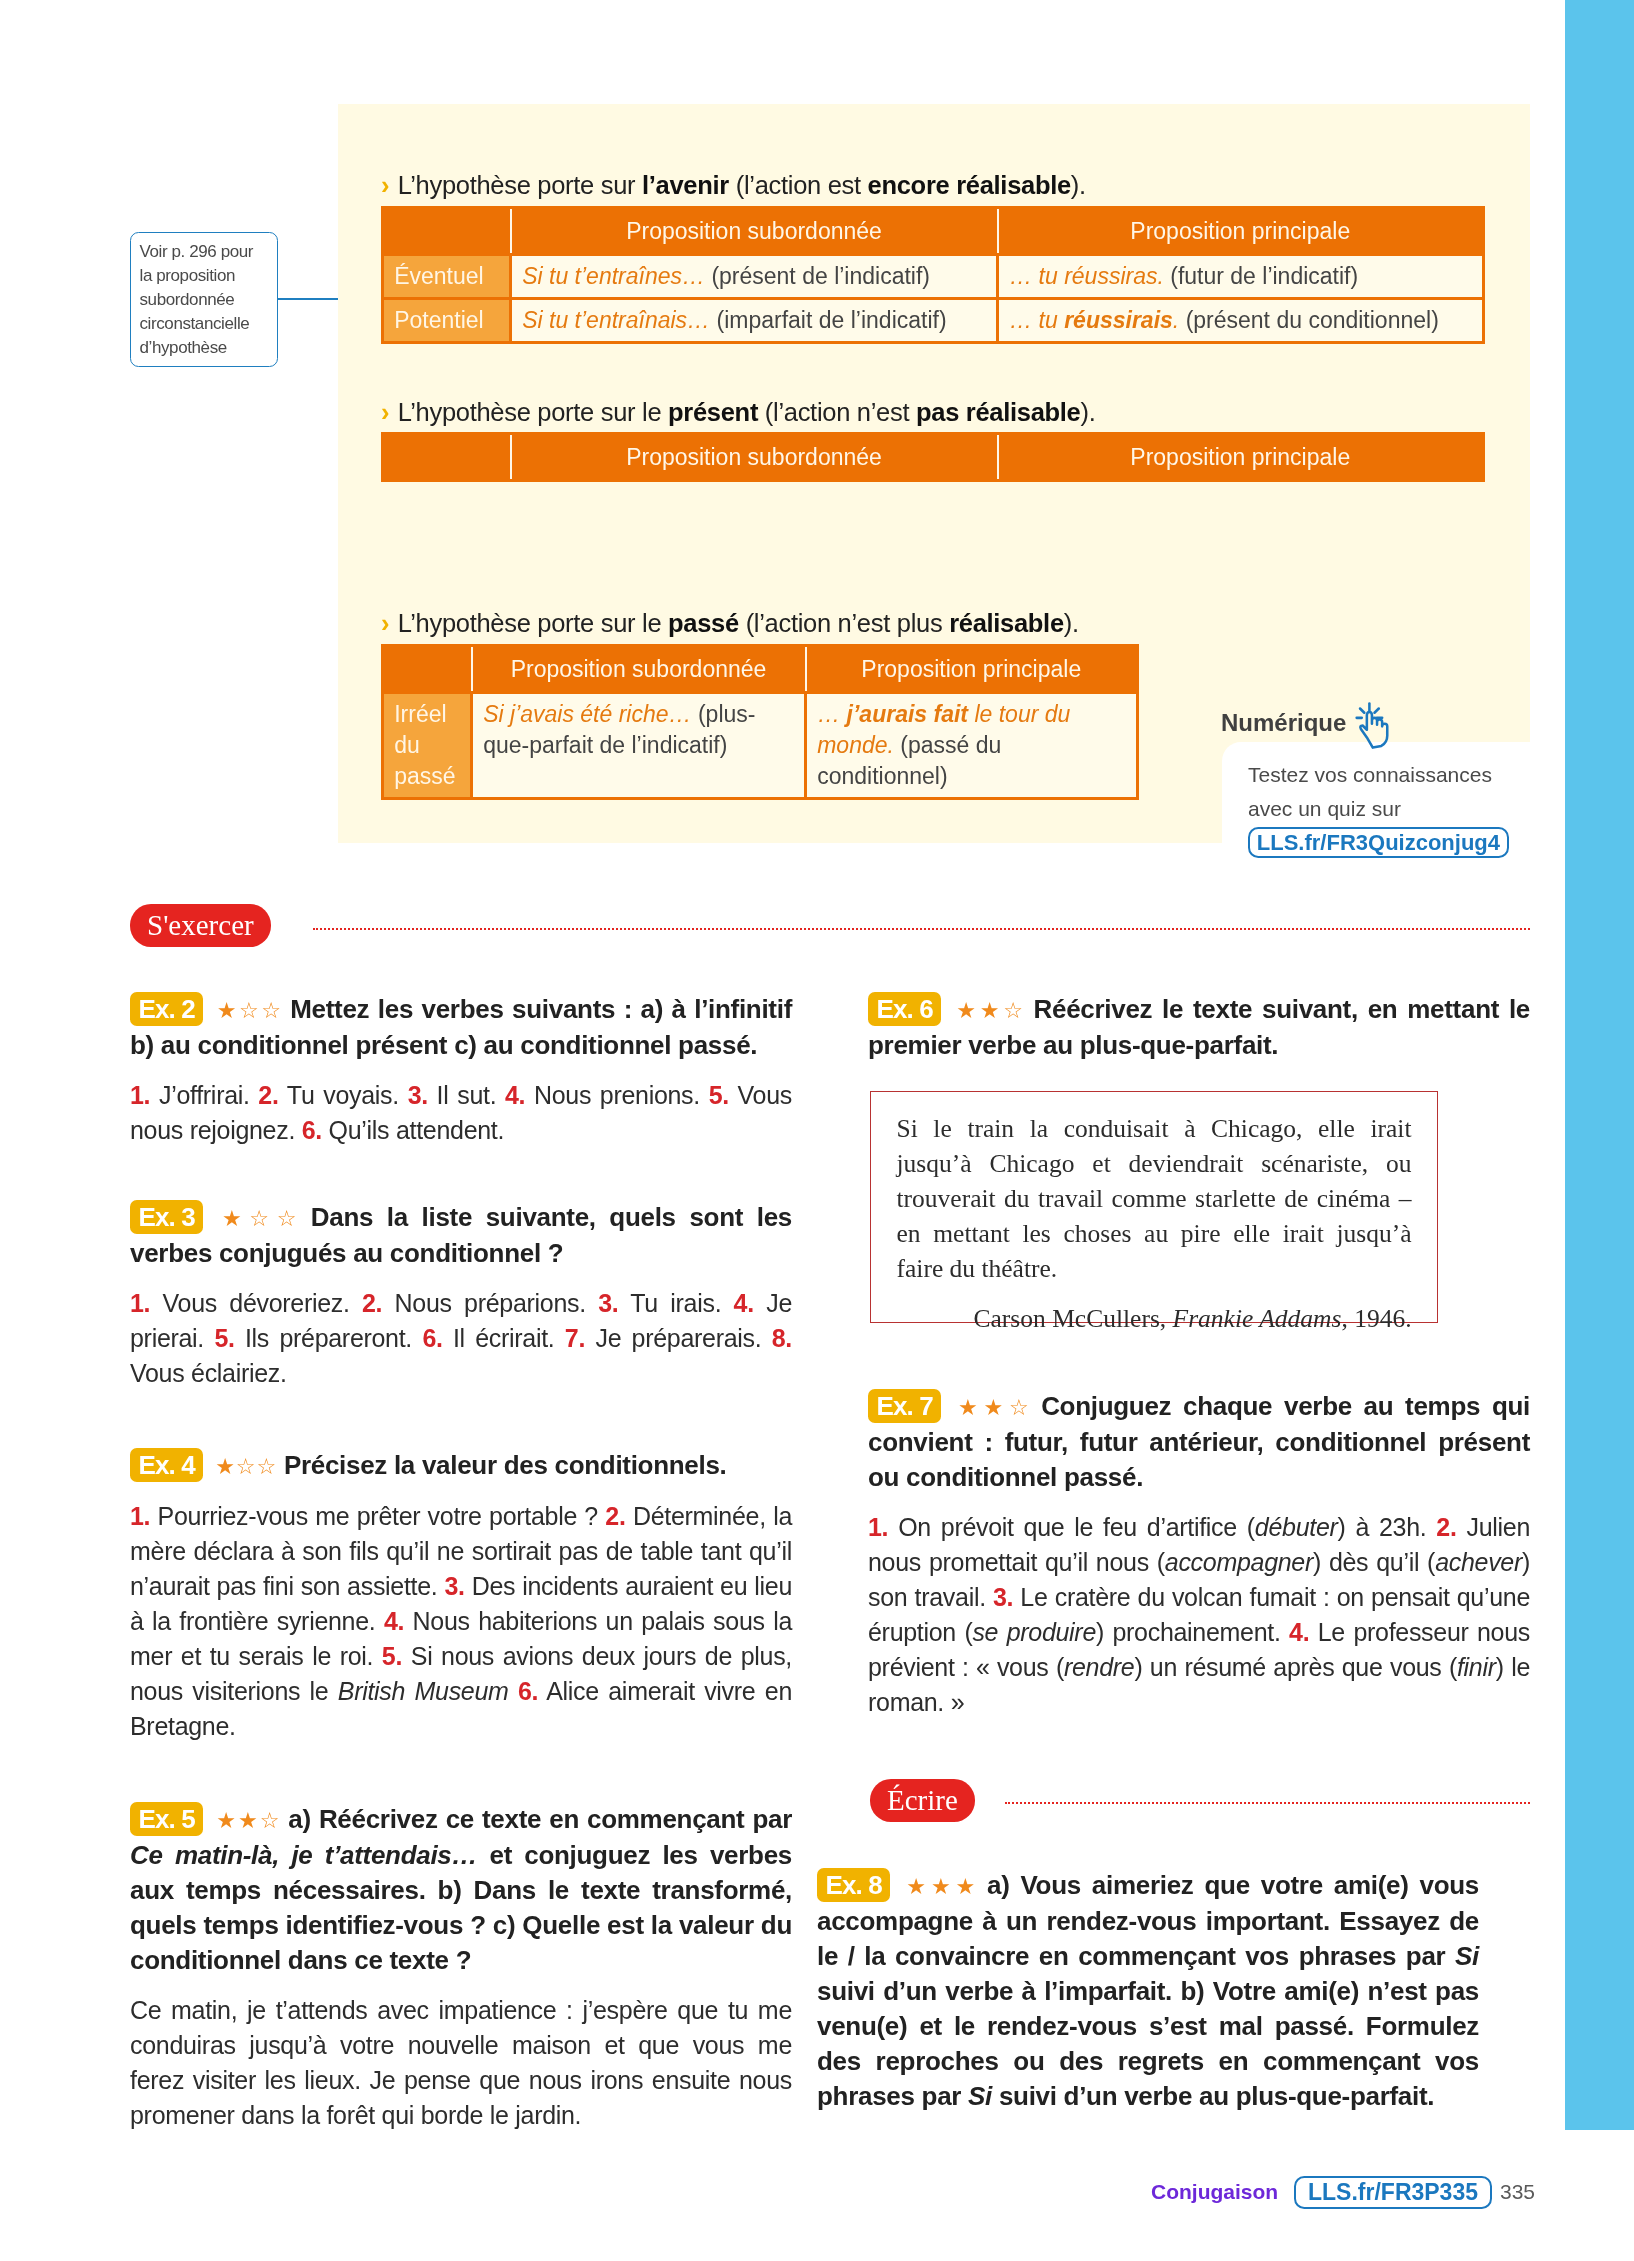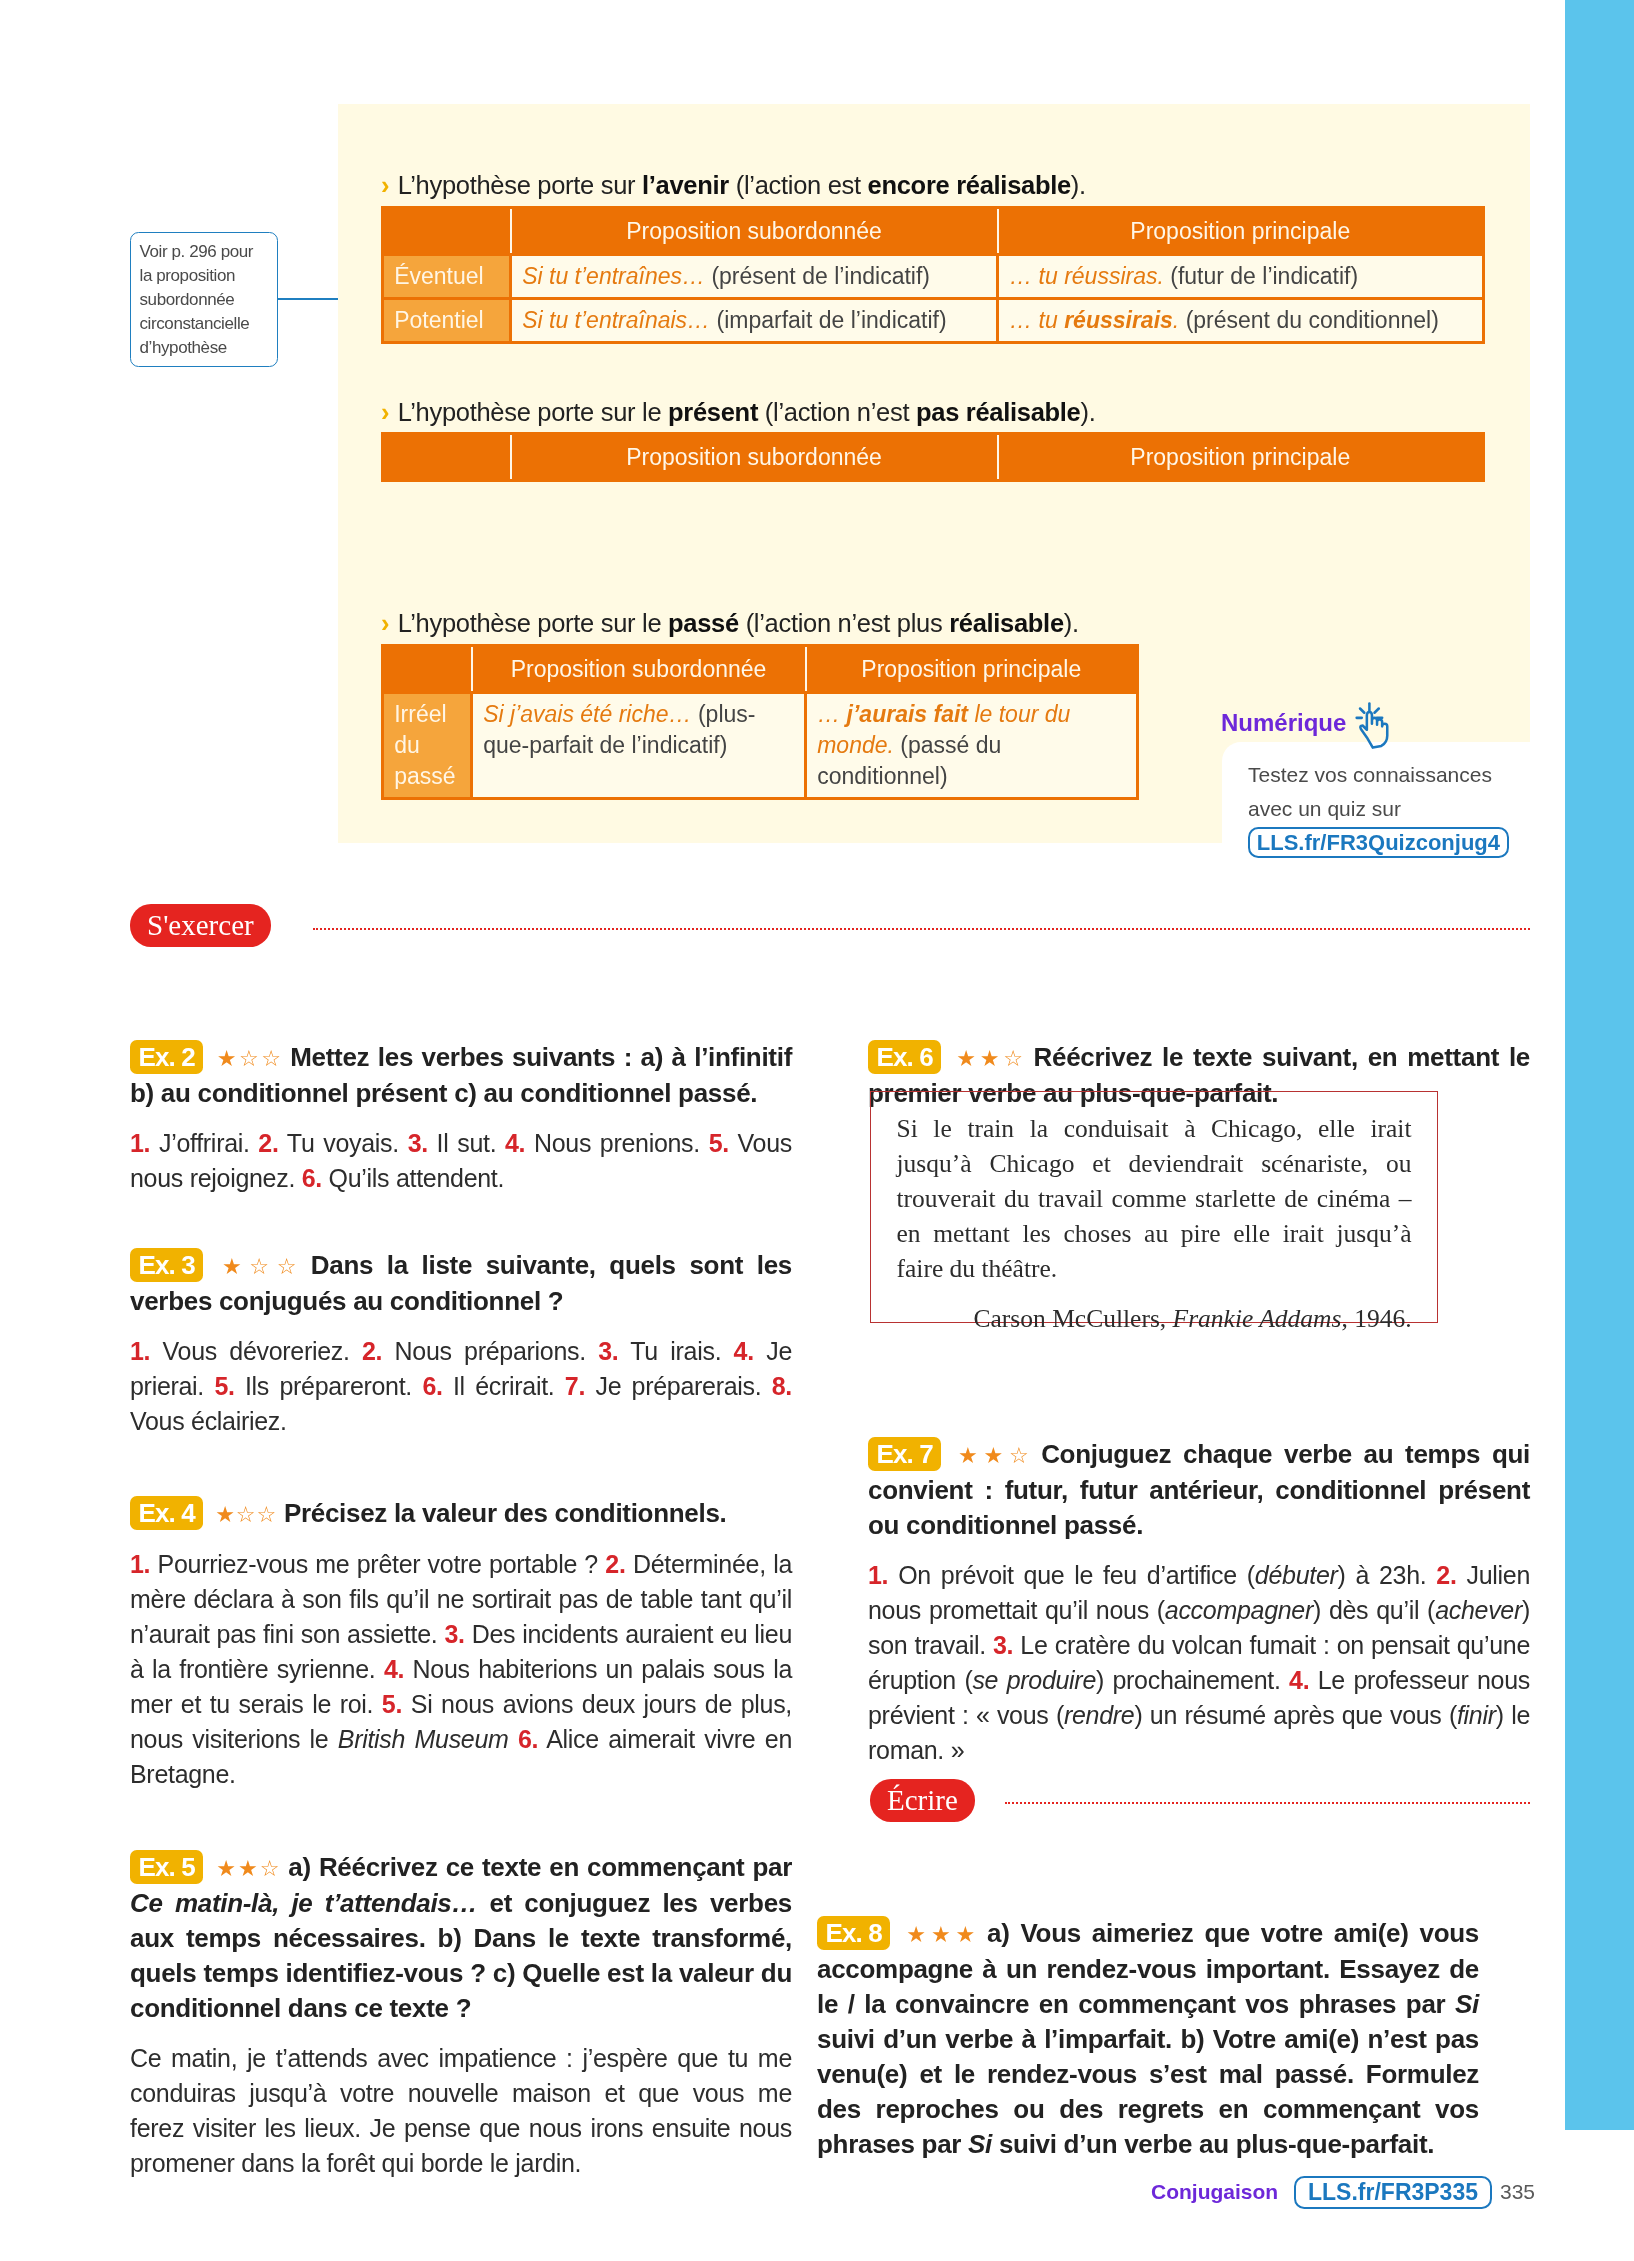--- a/index.html
+++ b/index.html
@@ -20,30 +20,30 @@
   table.conj { position: absolute; border-collapse: collapse; font-size: 23px; }
   table.conj th { background: #ec7104; color: #fff7e8; font-weight: normal; height: 47px; text-align: center; border-left: 2.6px solid #fff7e8; }
   table.conj th.corner { border-left: none; }
   table.conj td { background: #fffbea; border: 3.4px solid #ec7104; padding: 5.1px 10.2px; vertical-align: top; color: #444; line-height: 31px; }
   table.conj td.rowhead { background: #f5a53c; color: #fff6e6; }
   table.conj { border: 3.4px solid #ec7104; }
   .or { color: #e57a10; font-style: italic; }
   .orb { color: #e57a10; font-style: italic; font-weight: bold; }
 
   .numerique-card { position: absolute; left: 1222px; top: 742px; width: 308px; height: 128px; background: #fff; border-top-left-radius: 19px; }
-  .numerique-title { position: absolute; left: 1221px; top: 709px; font-size: 24px; font-weight: bold; color: #6d28d9; }
+  .numerique-title { position: absolute; left: 1221px; top: 709px; font-size: 24px; font-weight: bold; color: #404040; }
   .hand-icon { position: absolute; left: 1349px; top: 700px; width: 51px; height: 51px; }
   .numerique-text { position: absolute; left: 1248px; top: 758px; font-size: 21px; line-height: 34px; color: #4a4a4a; }
   .link-pill { display: inline-block; border: 2.6px solid #1b78bf; border-radius: 10.2px; padding: 0 6.8px; color: #1b78bf; font-weight: bold; font-size: 22px; line-height: 27px; }
   .numerique-link { position: absolute; left: 1248px; top: 827px; }
 
   .section-pill { position: absolute; height: 43px; background: #e52420; color: #fff; border-radius: 21px; font-family: "Liberation Serif", serif; font-size: 29px; line-height: 43px; padding: 0 17px; }
   .dots { position: absolute; height: 0; border-top: 2.6px dotted #e52420; }
 
-  .ex { position: absolute; width: 662px; margin-top: 48px; }
+  .ex { position: absolute; width: 662px; }
   .ex-head { font-size: 26px; font-weight: bold; color: #222; line-height: 35px; text-align: justify; letter-spacing: -0.3px; }
   .ex-badge { display: inline-block; background: #f1b200; color: #fff; border-radius: 6.8px; padding: 0 8.5px; font-weight: bold; font-size: 26px; line-height: 34px; margin-right: 12px; letter-spacing: -0.9px; }
   .stars { color: #f08a1c; font-size: 22px; margin-right: 6.8px; letter-spacing: 0.9px; }
   .ex-body { font-size: 25px; line-height: 35px; color: #2d2d2d; margin-top: 15.3px; text-align: justify; letter-spacing: -0.3px; }
   .num { color: #d6252a; font-weight: bold; }
   i { font-style: italic; }
 
   .quote-box { position: absolute; left: 870px; top: 1091px; width: 568px; height: 232px; border: 1.7px solid #b83232; padding: 19px 25.5px; font-family: "Liberation Serif", serif; font-size: 25.5px; line-height: 35px; color: #2c2c2c; text-align: justify; }
   .quote-source { text-align: right; margin-top: 15.3px; }
 

